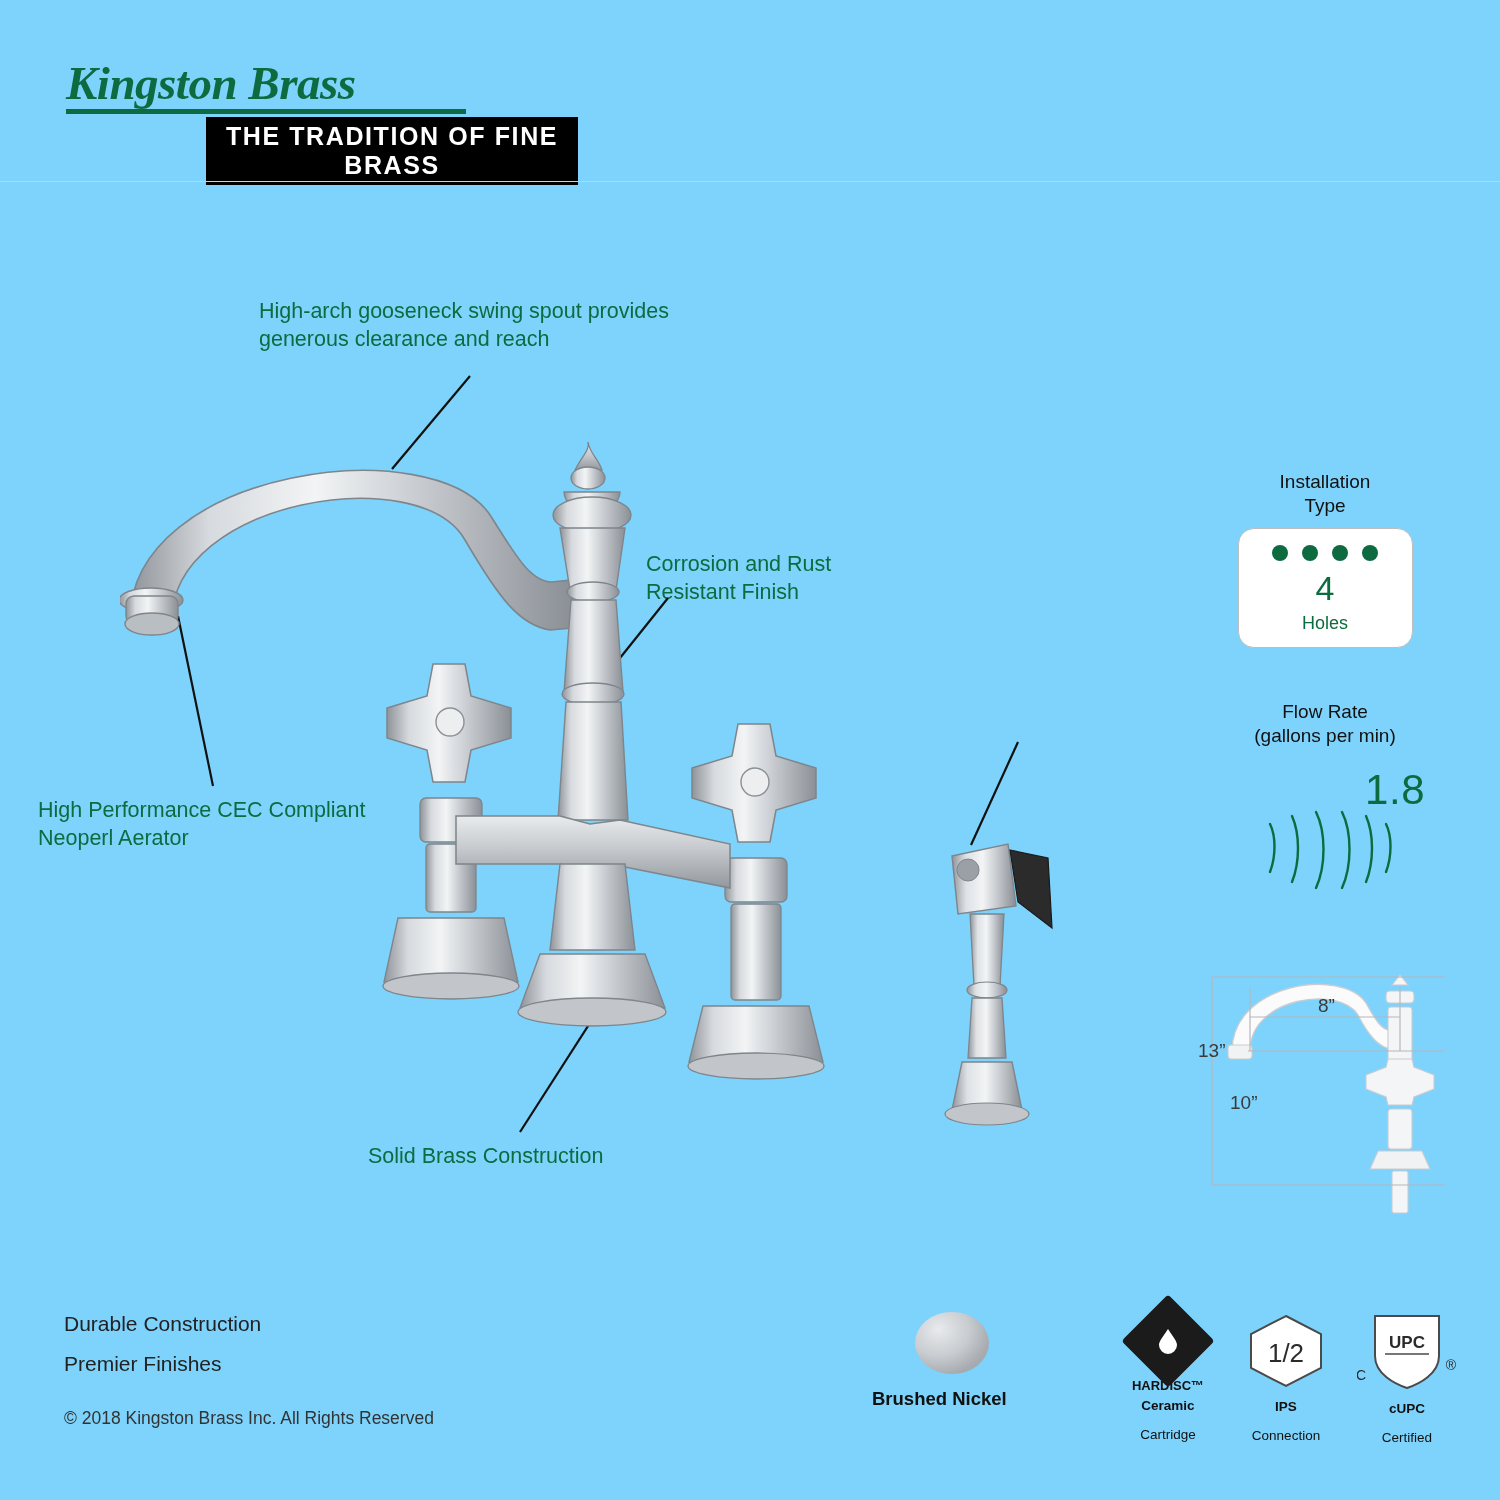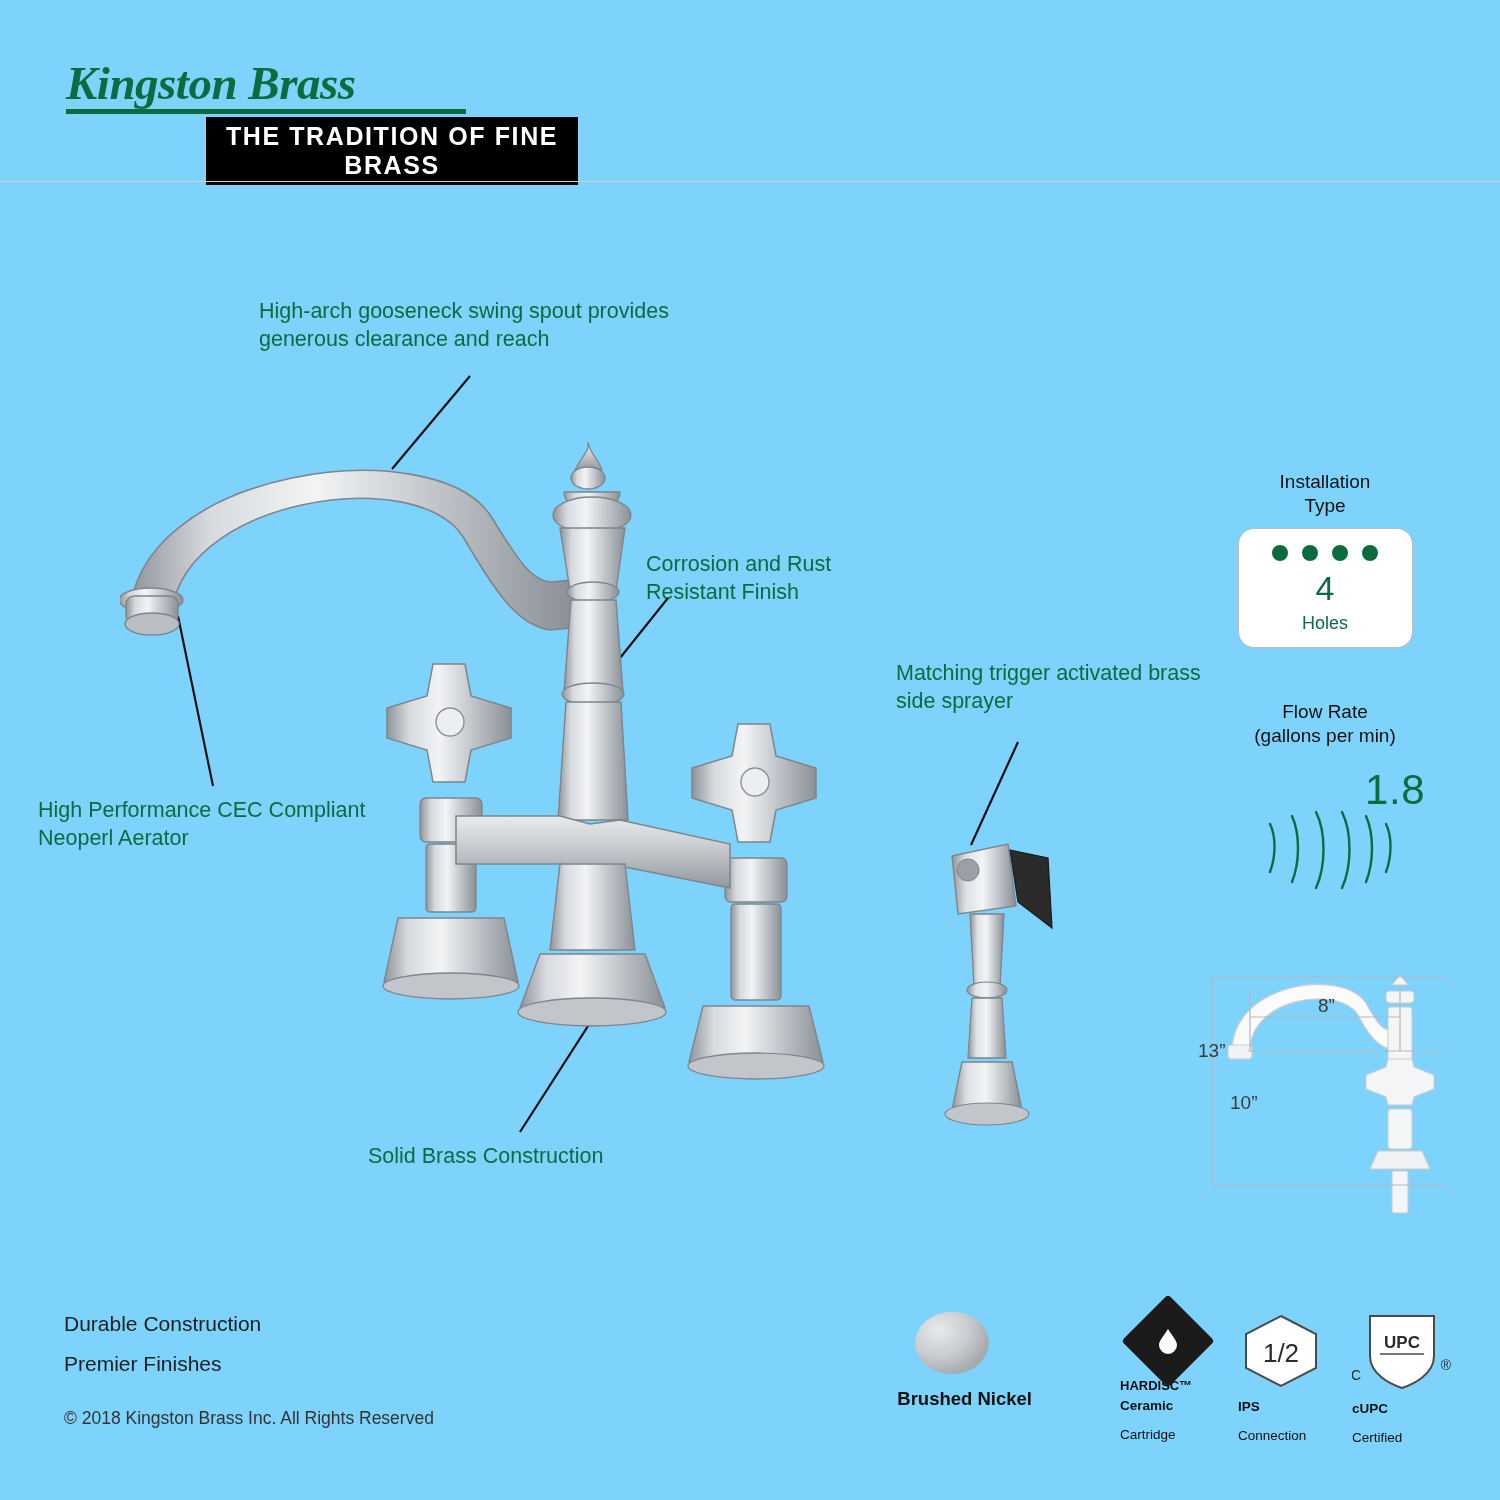--- a/index.html
+++ b/index.html
@@ -108,30 +108,30 @@
 
   
   .dims { position: absolute; left: 1190px; top: 955px; width: 290px; height: 275px; }
   .dim-text { position: absolute; font-size: 19px; color: #3a3a3a; font-family: "Liberation Sans", sans-serif; }
 
   
   .footer-left { position: absolute; left: 64px; top: 1312px; }
   .footer-line { font-size: 21px; color: #222; margin-bottom: 16px; }
   .copyright { position: absolute; left: 64px; top: 1408px; font-size: 17.5px; color: #333; }
 
-  .finish-block { position: absolute; left: 872px; top: 1312px; width: 160px; text-align: right; }
+  .finish-block { position: absolute; left: 872px; top: 1312px; width: 160px; text-align: left; }
   .finish-swatch {
     width: 74px; height: 62px; margin: 0 auto;
     border-radius: 50%;
     background: radial-gradient(ellipse at 32% 28%, #e8eaec 0%, #c9ccd0 42%, #a8abaf 72%, #9a9da1 100%);
   }
   .finish-label { margin-top: 14px; font-size: 18.5px; font-weight: bold; color: #111; }
 
   .badges { position: absolute; left: 1120px; top: 1308px; width: 330px; height: 140px; }
-  .badge { position: absolute; text-align: left; font-size: 13.5px; color: #111; line-height: 1.25; }
+  .badge { position: absolute; text-align: center; font-size: 13.5px; color: #111; line-height: 1.25; }
   .badge-cap { margin-top: 4px; font-weight: bold; }
   .badge-sub { font-weight: normal; margin-top: 12px; }
 
   .hardisc-tag {
     width: 66px; height: 66px;
     background: #1b1b1b;
     transform: rotate(45deg);
     margin: 0 auto;
     position: relative;
     border-radius: 4px;
@@ -152,21 +152,20 @@
   <div class="logo-block">
     <div class="logo-word">Kingston Brass</div>
     <div class="logo-rule"></div>
     <div class="logo-tag">THE TRADITION OF FINE BRASS</div>
   </div>
   <div class="header-rule"></div>
 
   <div class="callout c1">High-arch gooseneck swing spout provides generous clearance and reach</div>
   <div class="callout c2">Corrosion and Rust Resistant Finish</div>
   <div class="callout c3">High Performance CEC Compliant Neoperl Aerator</div>
-  <div class="callout c4">Matching trigger activated brass side sprayer</div>
   <div class="callout c5">Solid Brass Construction</div>
 
   <svg class="leaders" viewBox="0 0 1500 1500">
     <line x1="392" y1="469" x2="470" y2="376" stroke="#111" stroke-width="2.2"></line>
     <line x1="612" y1="668" x2="668" y2="598" stroke="#111" stroke-width="2.2"></line>
     <line x1="178" y1="616" x2="213" y2="786" stroke="#111" stroke-width="2.2"></line>
     <line x1="971" y1="845" x2="1018" y2="742" stroke="#111" stroke-width="2.2"></line>
     <line x1="597" y1="1012" x2="520" y2="1132" stroke="#111" stroke-width="2.2"></line>
   </svg>
 

